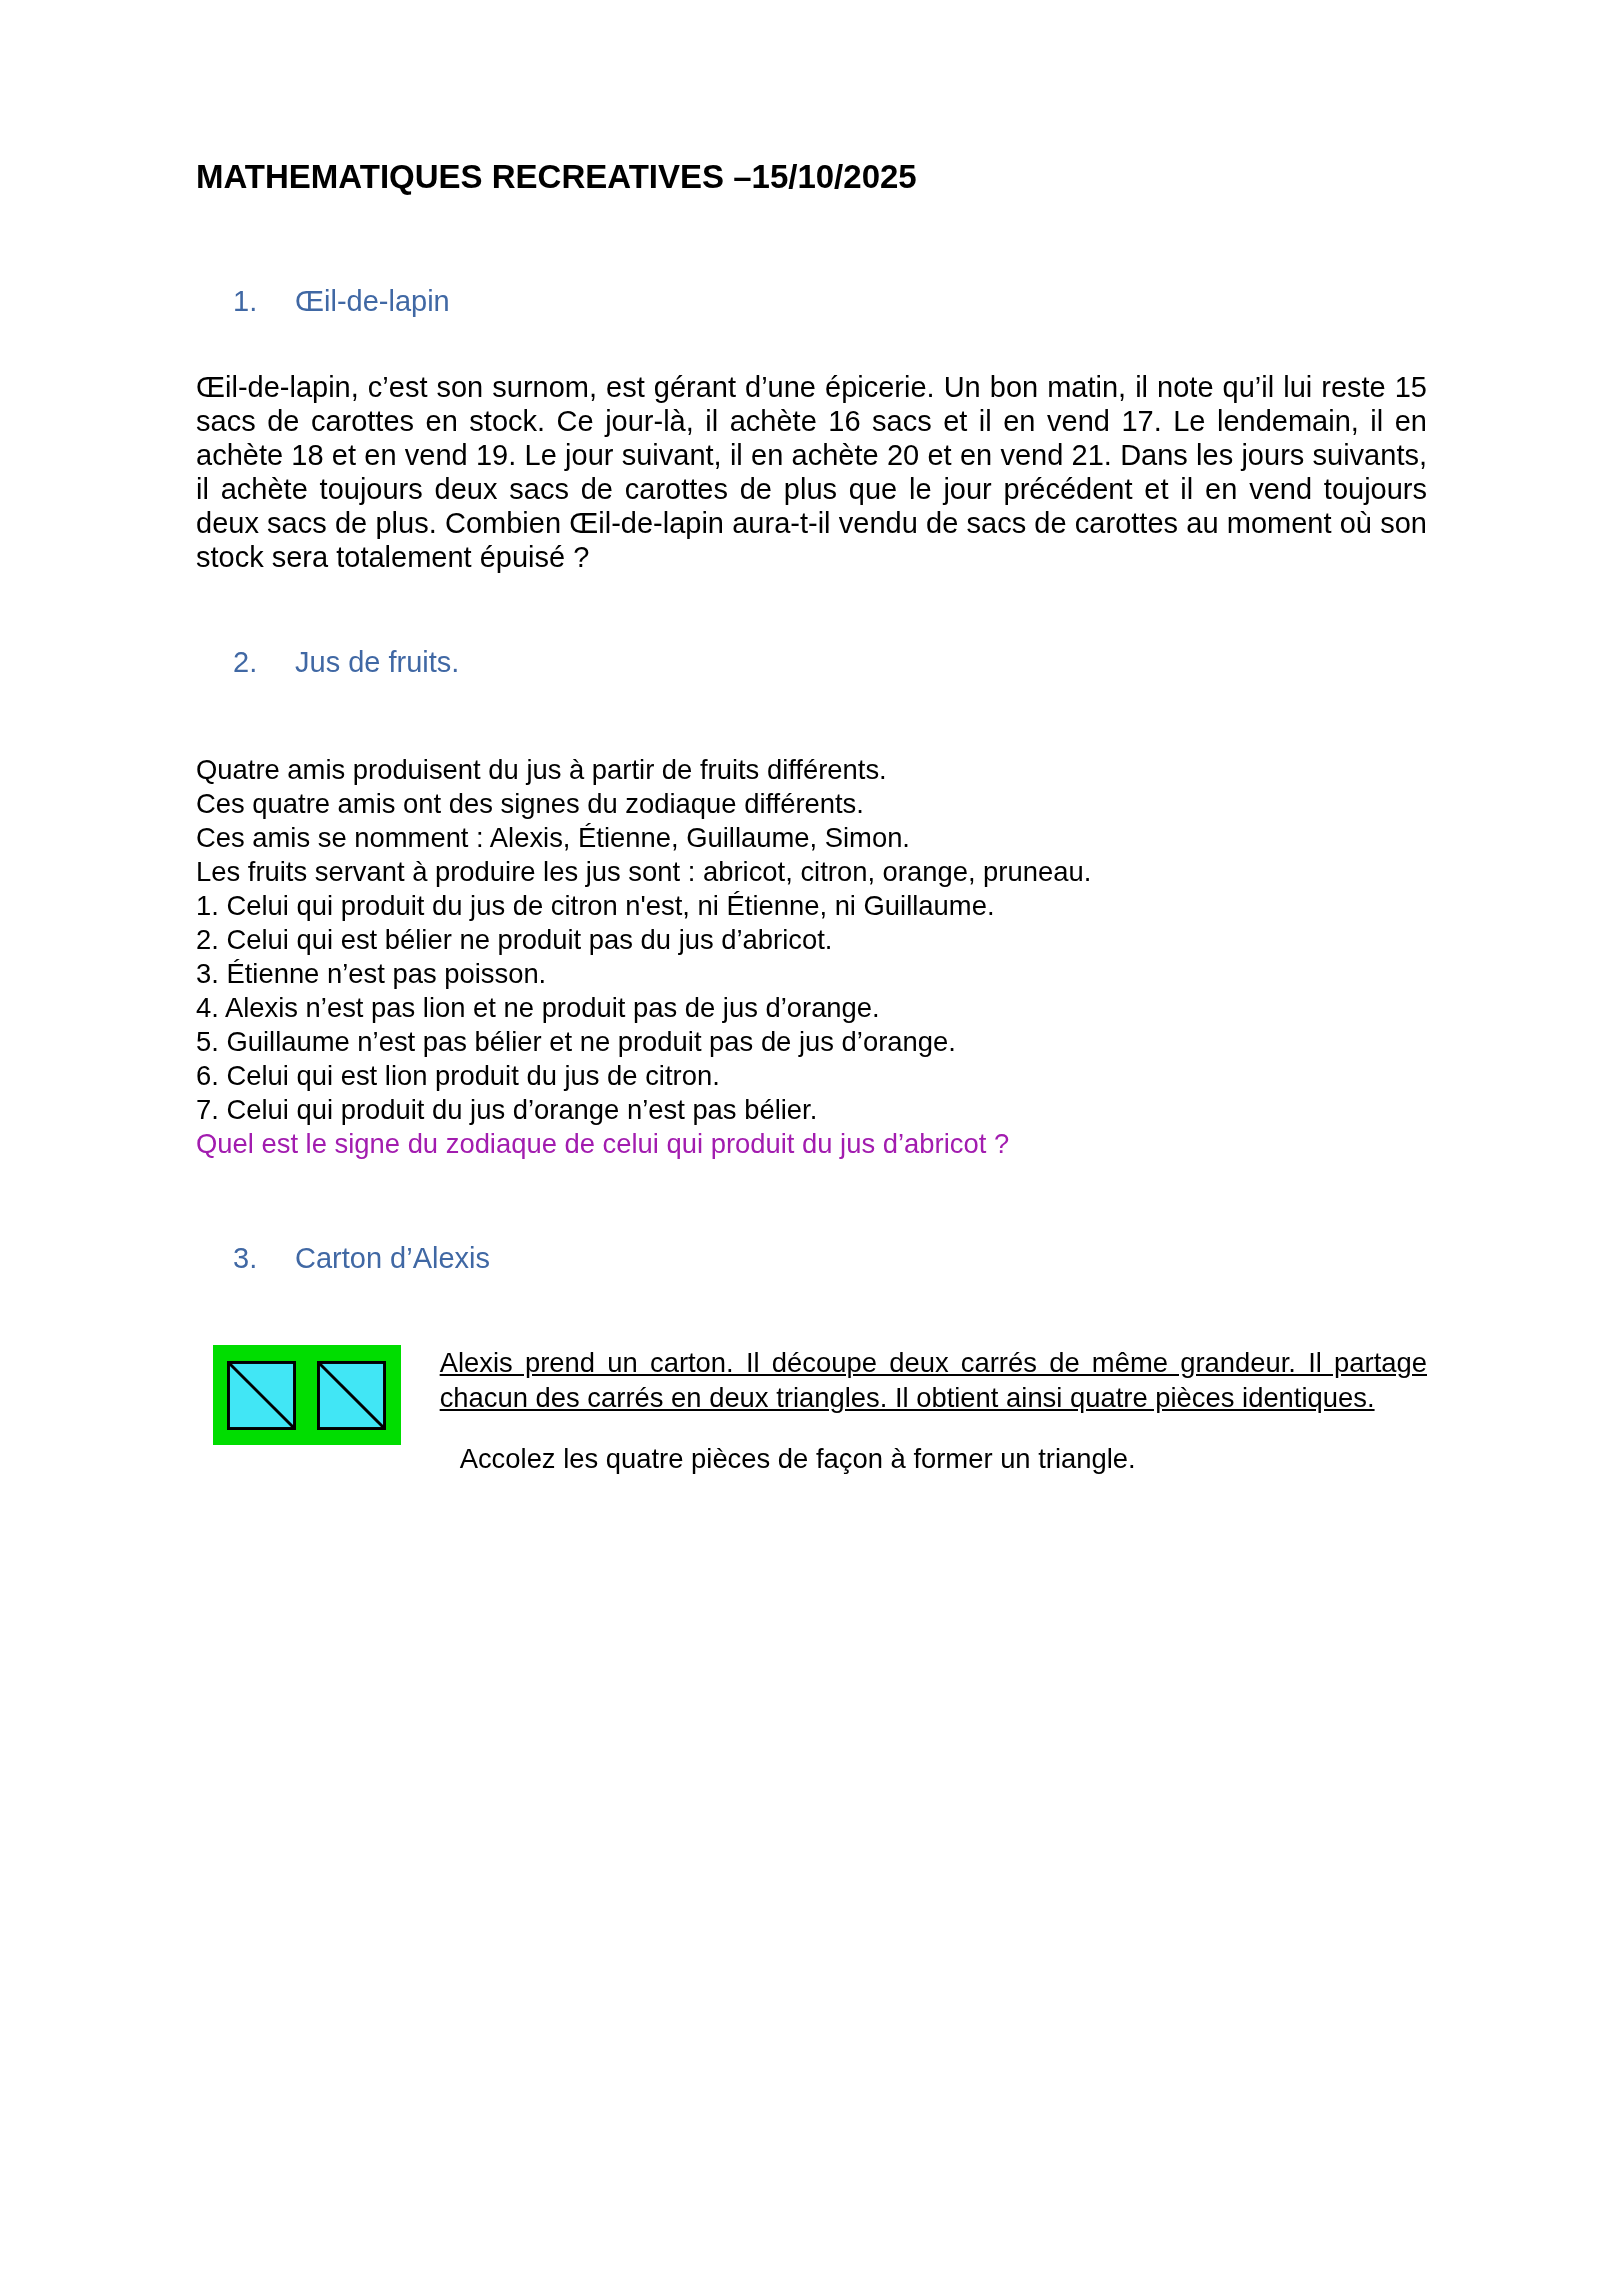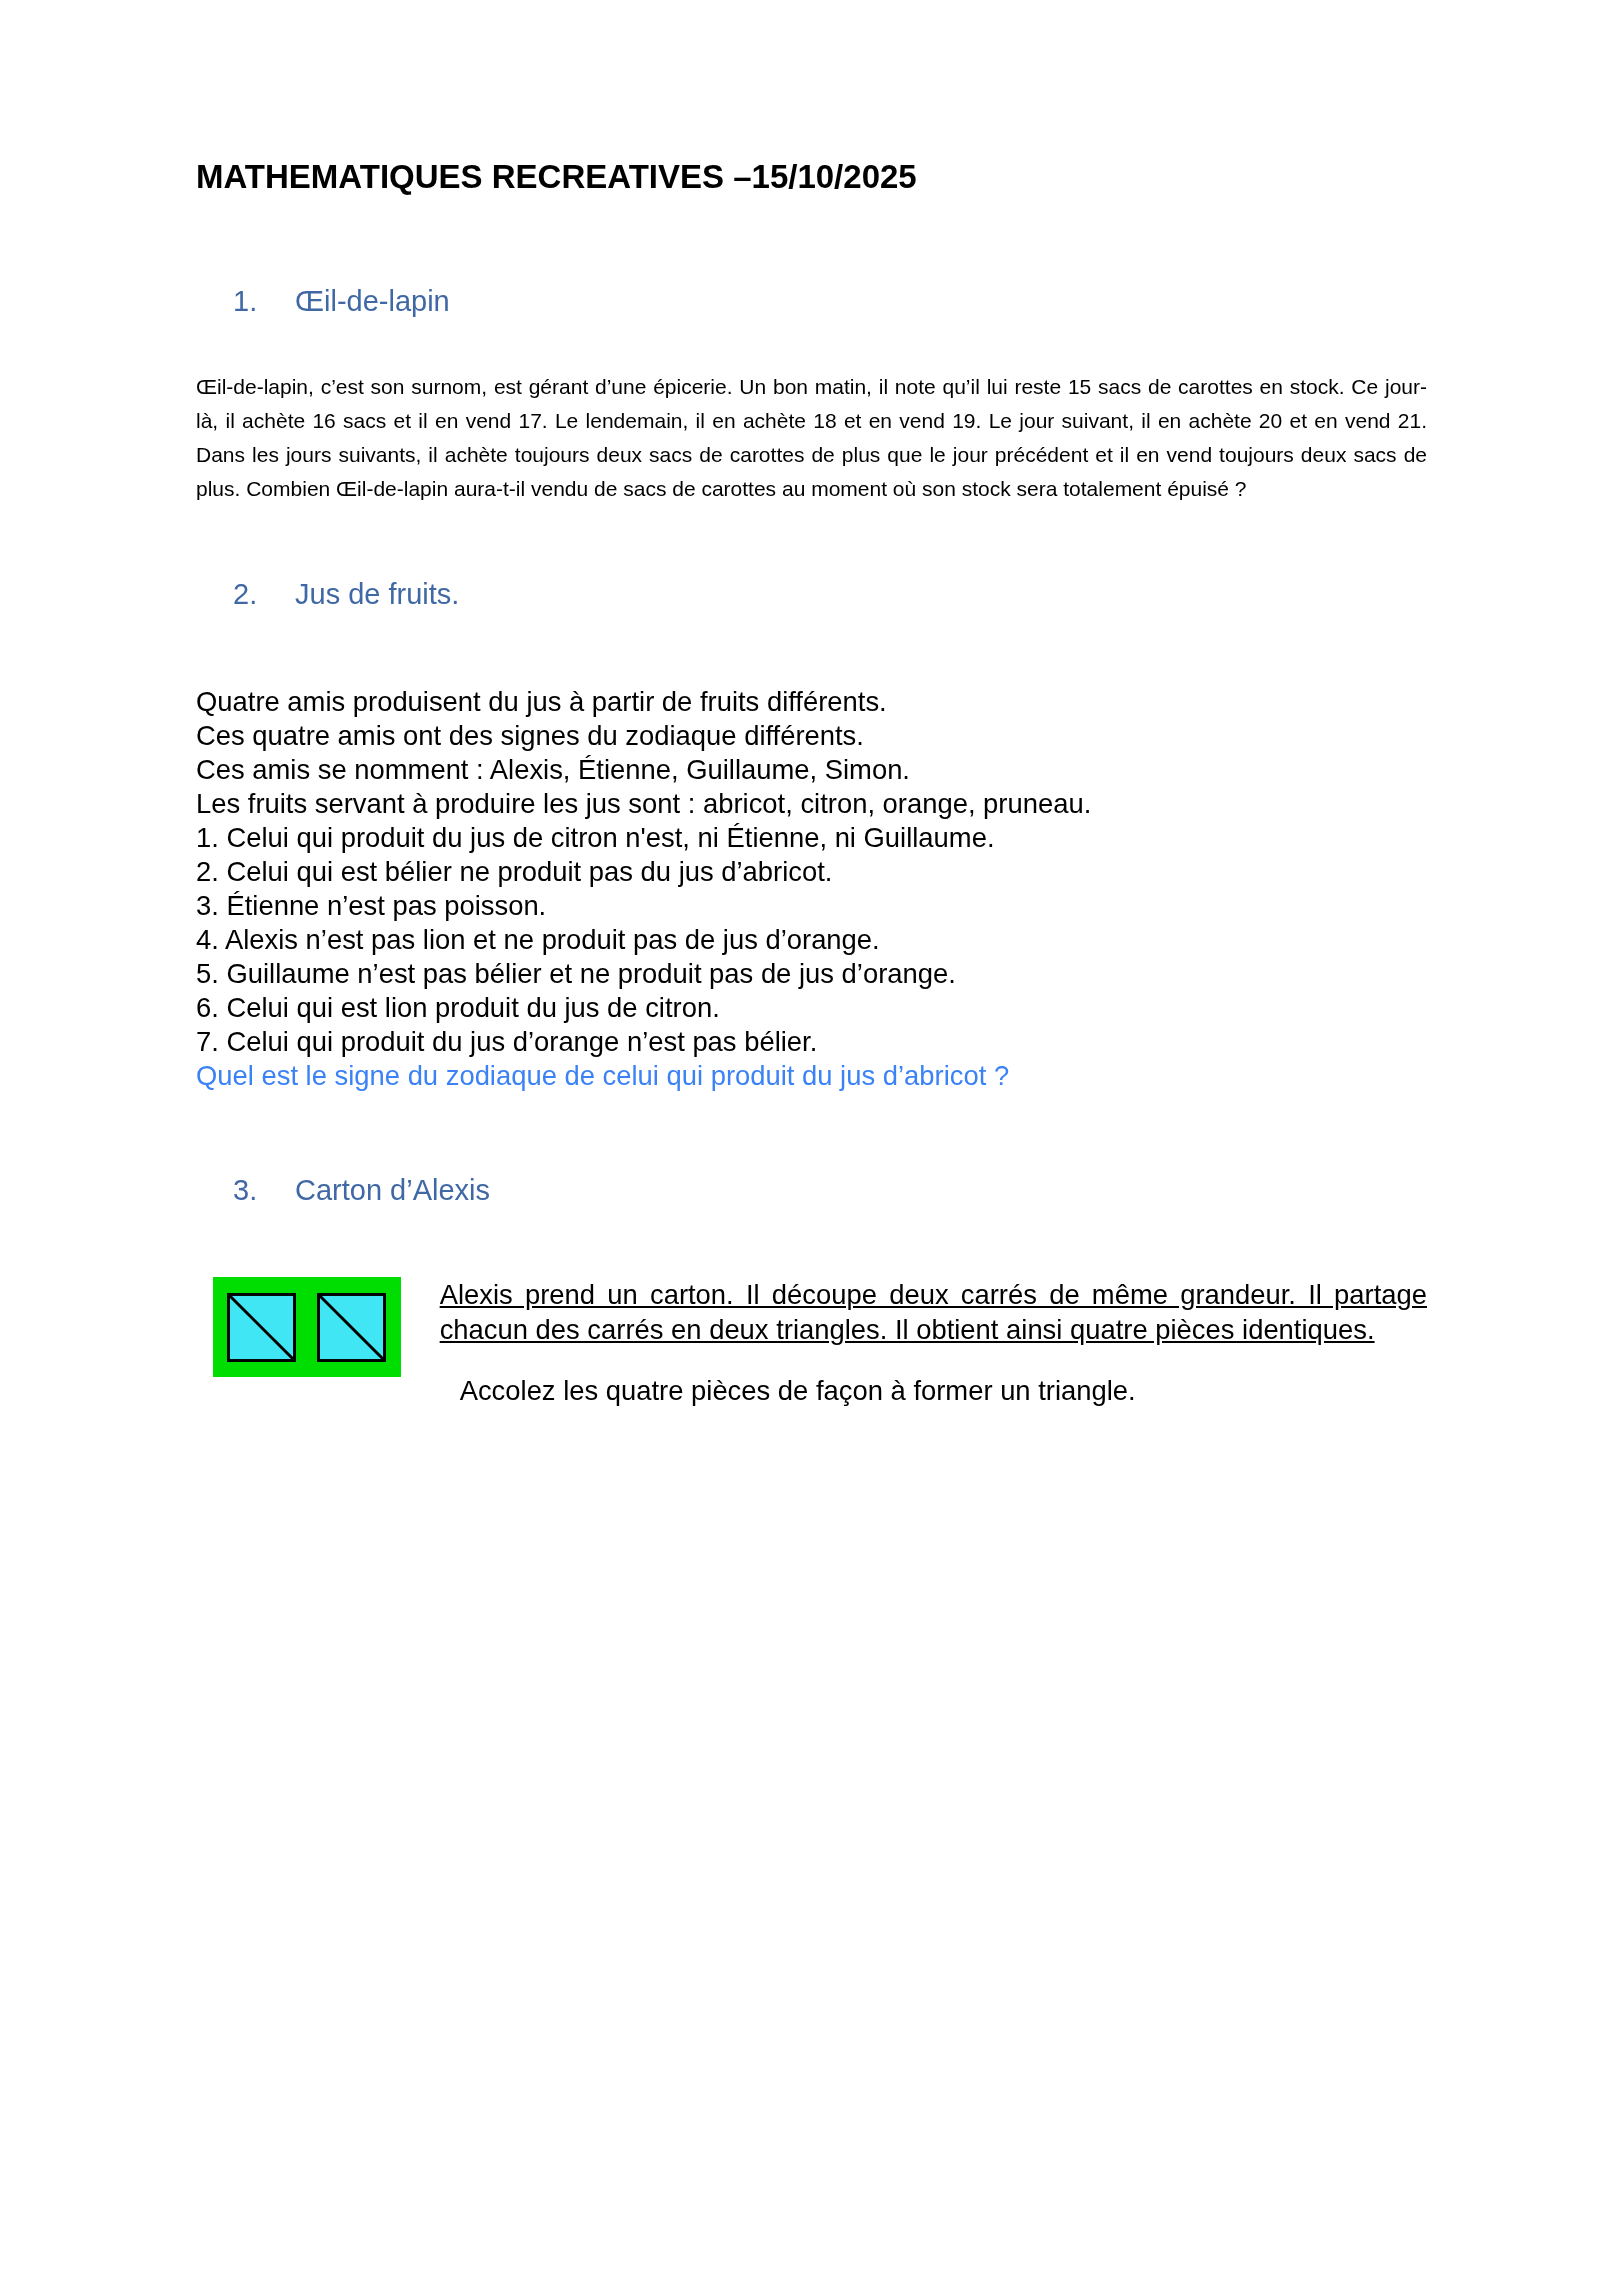--- a/index.html
+++ b/index.html
@@ -36,21 +36,21 @@
     font-size: 29px;
     line-height: 39px;
     padding-left: 37px;
   }
   .section-heading .sec-num {
     display: inline-block;
     width: 62px;
     flex: 0 0 62px;
   }
   .body-par {
-    font-size: 21px;
+    font-size: 29px;
     line-height: 34px;
     text-align: justify;
   }
   .h1-gap   { margin-top: 84px; }
   .p1-gap   { margin-top: 49px; }
   .h2-gap   { margin-top: 69px; }
   .p2-gap   { margin-top: 71px; }
   .h3-gap   { margin-top: 78px; }
   .fig-gap  { margin-top: 67px; }
   .plain-lines div {
@@ -118,21 +118,21 @@
       <div>Ces quatre amis ont des signes du zodiaque différents.</div>
       <div>Ces amis se nomment : Alexis, Étienne, Guillaume, Simon.</div>
       <div>Les fruits servant à produire les jus sont : abricot, citron, orange, pruneau.</div>
       <div>1. Celui qui produit du jus de citron n'est, ni Étienne, ni Guillaume.</div>
       <div>2. Celui qui est bélier ne produit pas du jus d’abricot.</div>
       <div>3. Étienne n’est pas poisson.</div>
       <div>4. Alexis n’est pas lion et ne produit pas de jus d’orange.</div>
       <div>5. Guillaume n’est pas bélier et ne produit pas de jus d’orange.</div>
       <div>6. Celui qui est lion produit du jus de citron.</div>
       <div>7. Celui qui produit du jus d’orange n’est pas bélier.</div>
-      <div class="question-line" style="color: #3b82f6;">Quel est le signe du zodiaque de celui qui produit du jus d’abricot ?</div>
+      <div class="question-line" style="color: #a21caf;">Quel est le signe du zodiaque de celui qui produit du jus d’abricot ?</div>
     </div>
 
     <div class="section-heading h3-gap" style="color: rgb(64, 104, 164);">
       <span class="sec-num">3.</span>
       <span class="sec-label">Carton d’Alexis</span>
     </div>
 
     <div class="figure-row fig-gap">
 
       <div class="figure-box" style="background: rgb(0, 221, 0);">

